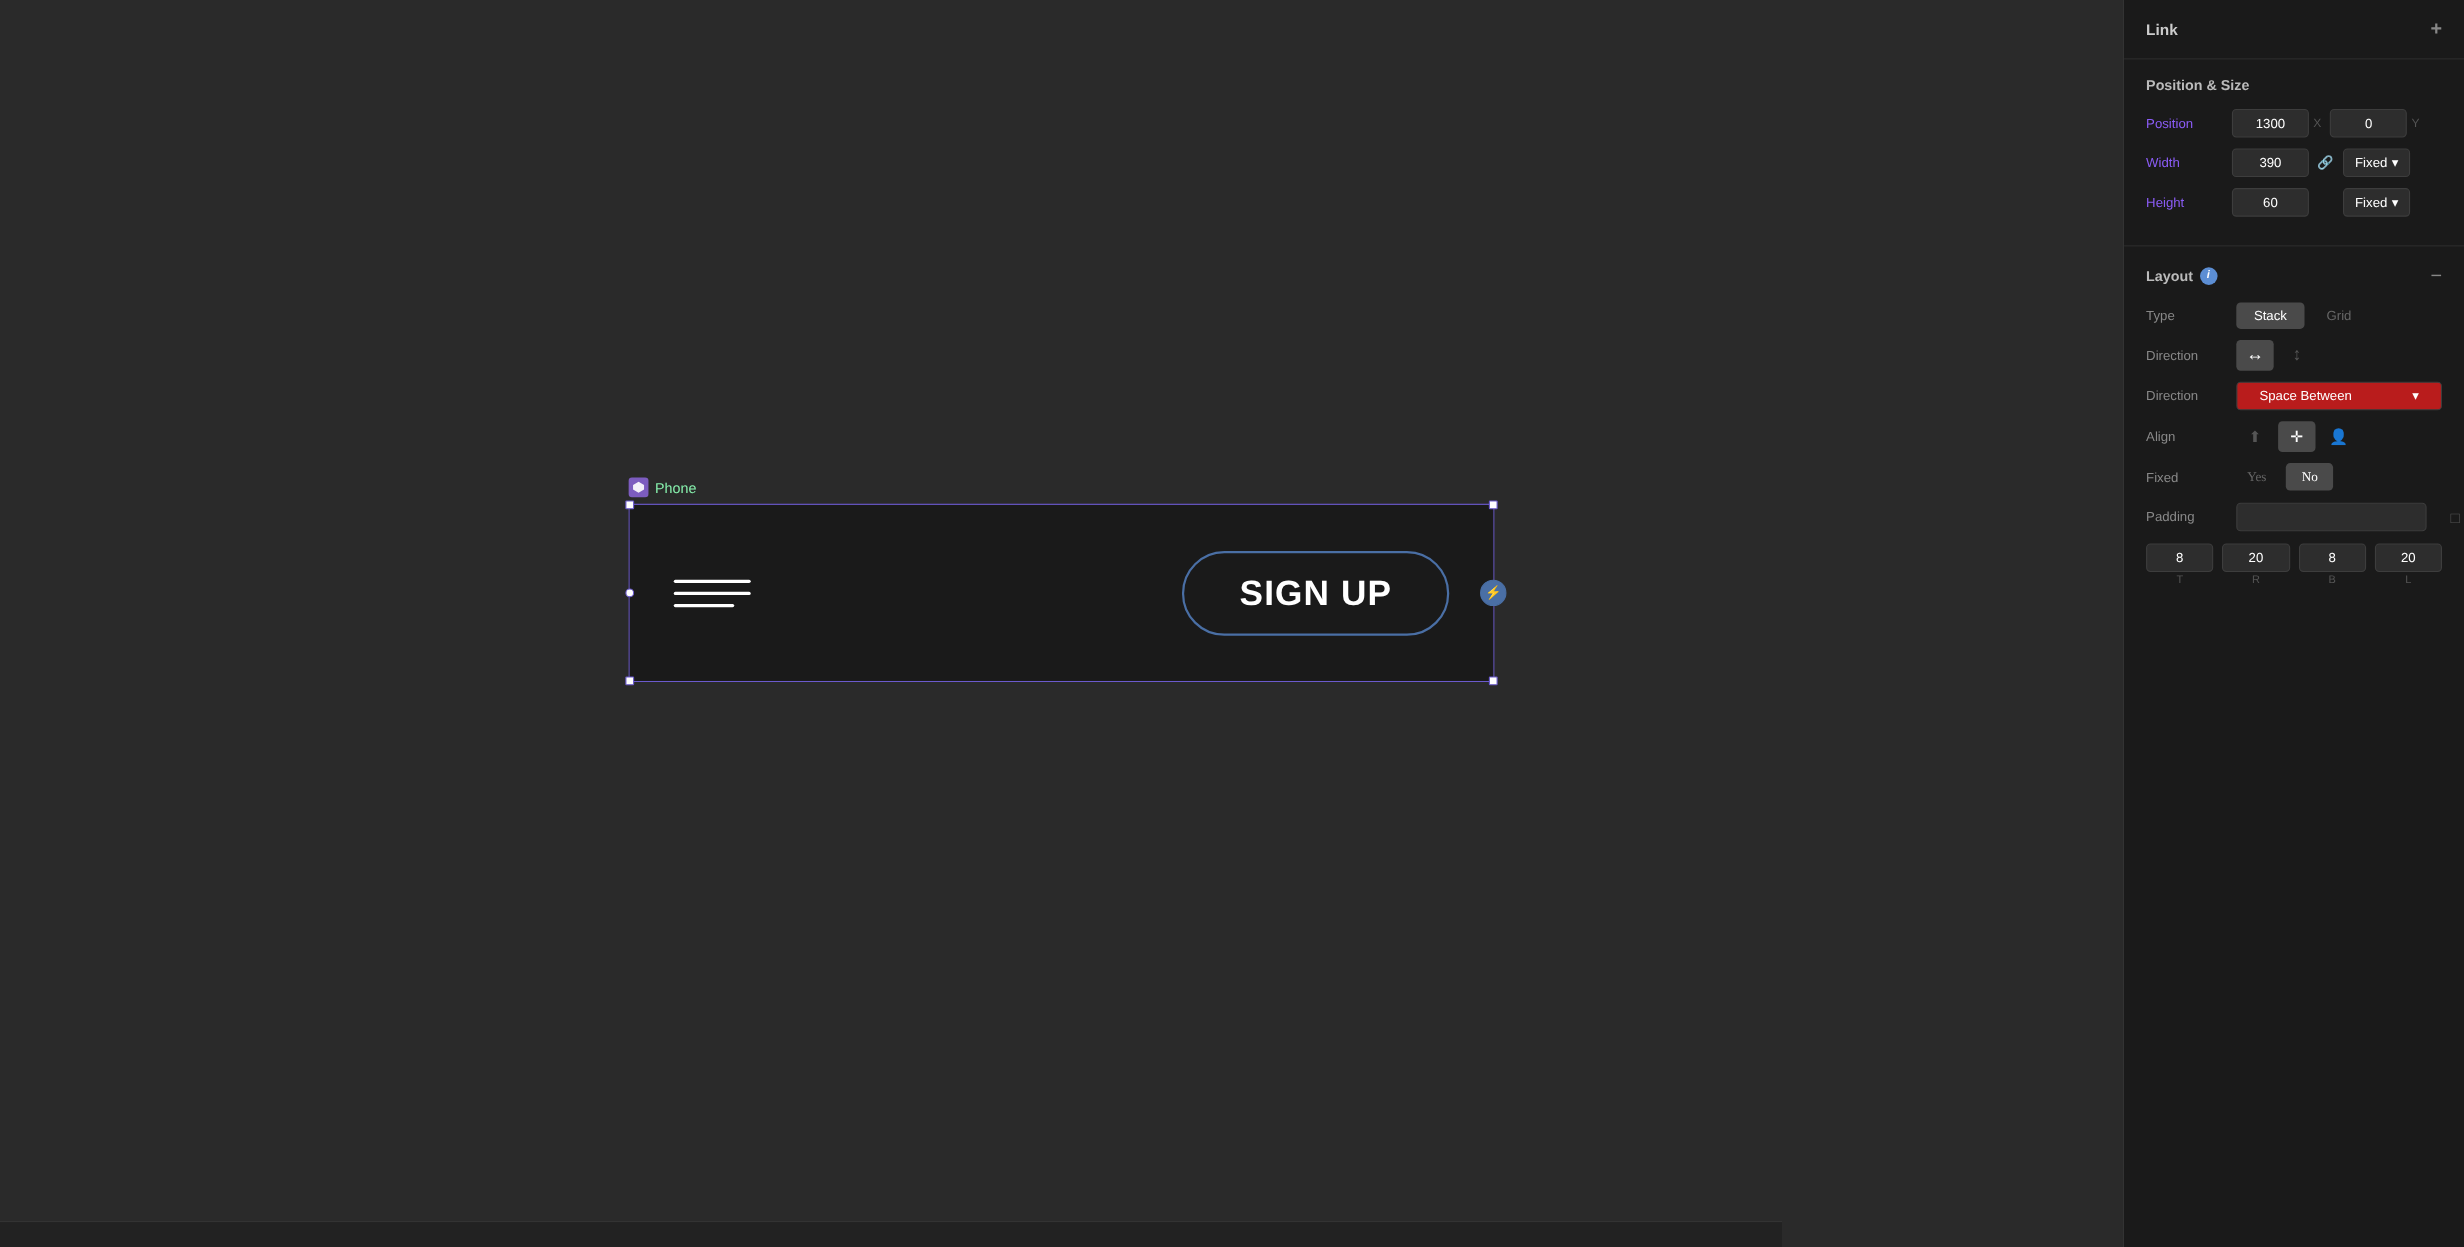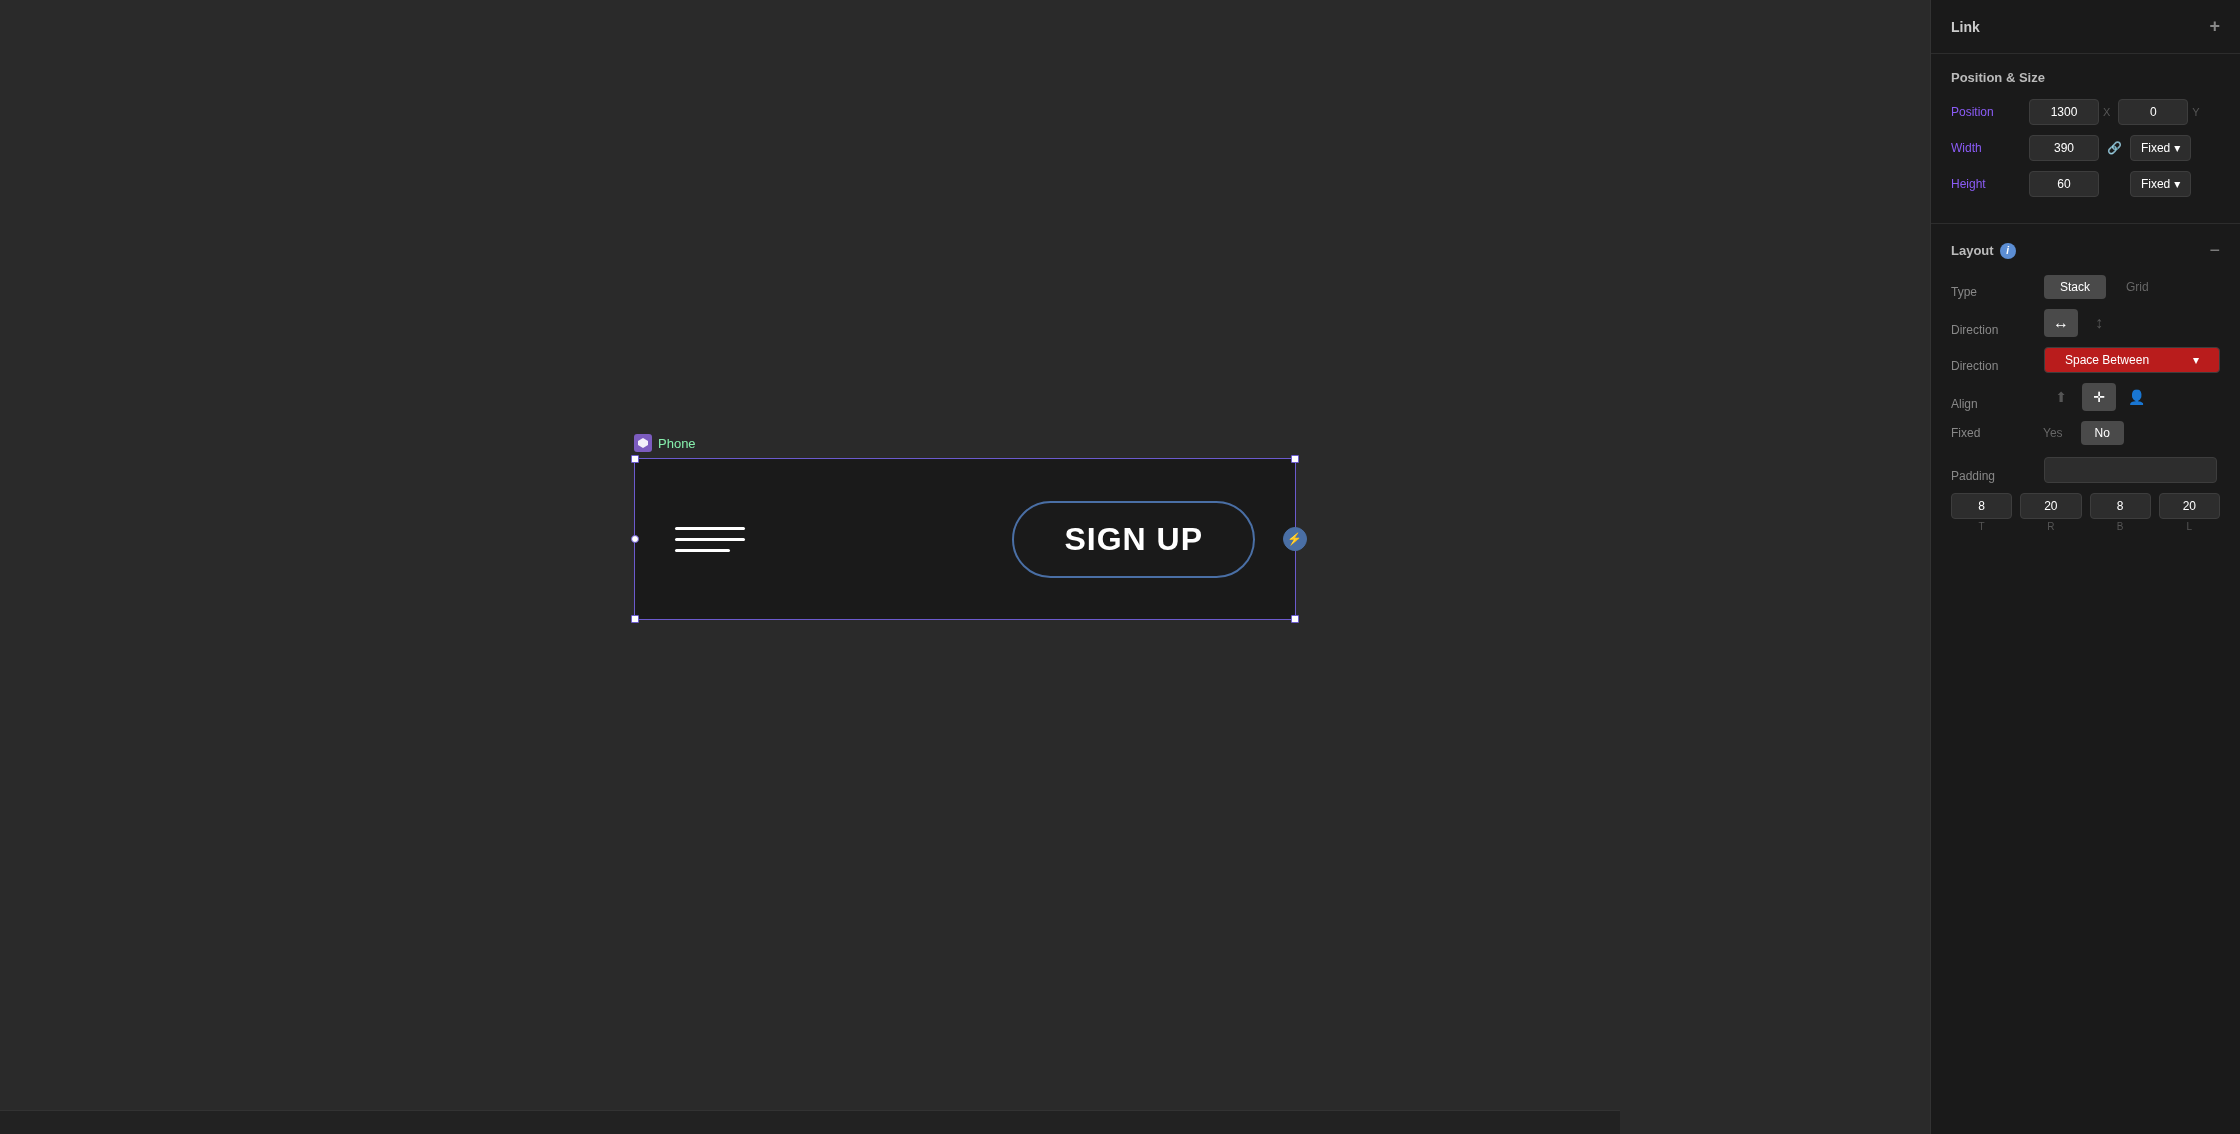--- a/index.html
+++ b/index.html
@@ -73,21 +73,21 @@
       width: 8px;
       height: 8px;
       background: #fff;
       border-radius: 50%;
       border: 1.5px solid #6b5acd;
     }
     .dot-handle.left { top: 50%; left: -4px; transform: translateY(-50%); }
     .dot-handle.right-top { top: 10px; right: -4px; }
 
     .frame-inner {
-      width: 660px;
+      width: 785px;
       height: 160px;
       background: #1a1a1a;
       display: flex;
       align-items: center;
       justify-content: space-between;
       padding: 0 40px;
     }
 
     .hamburger-icon {
       display: flex;
@@ -247,23 +247,23 @@
     }
 
     .minus-btn {
       color: #888;
       font-size: 18px;
       cursor: pointer;
     }
 
     .type-row {
       display: flex;
-      align-items: flex-end;
+      align-items: center;
       margin-bottom: 10px;
-      gap: 23px;
+      gap: 12px;
     }
 
     .type-label {
       width: 70px;
       color: #888;
       font-size: 12px;
       flex-shrink: 0;
     }
 
     .type-toggle {
@@ -368,20 +368,21 @@
       display: flex;
       gap: 4px;
     }
 
     .wrap-btn {
       padding: 5px 14px;
       border-radius: 4px;
       font-size: 12px;
       cursor: pointer;
       border: none;
+      font-family: Liberation Serif, serif;
     }
 
     .wrap-btn.active {
       background: #4a4a4a;
       color: #fff;
     }
 
     .wrap-btn.inactive {
       background: transparent;
       color: #666;

